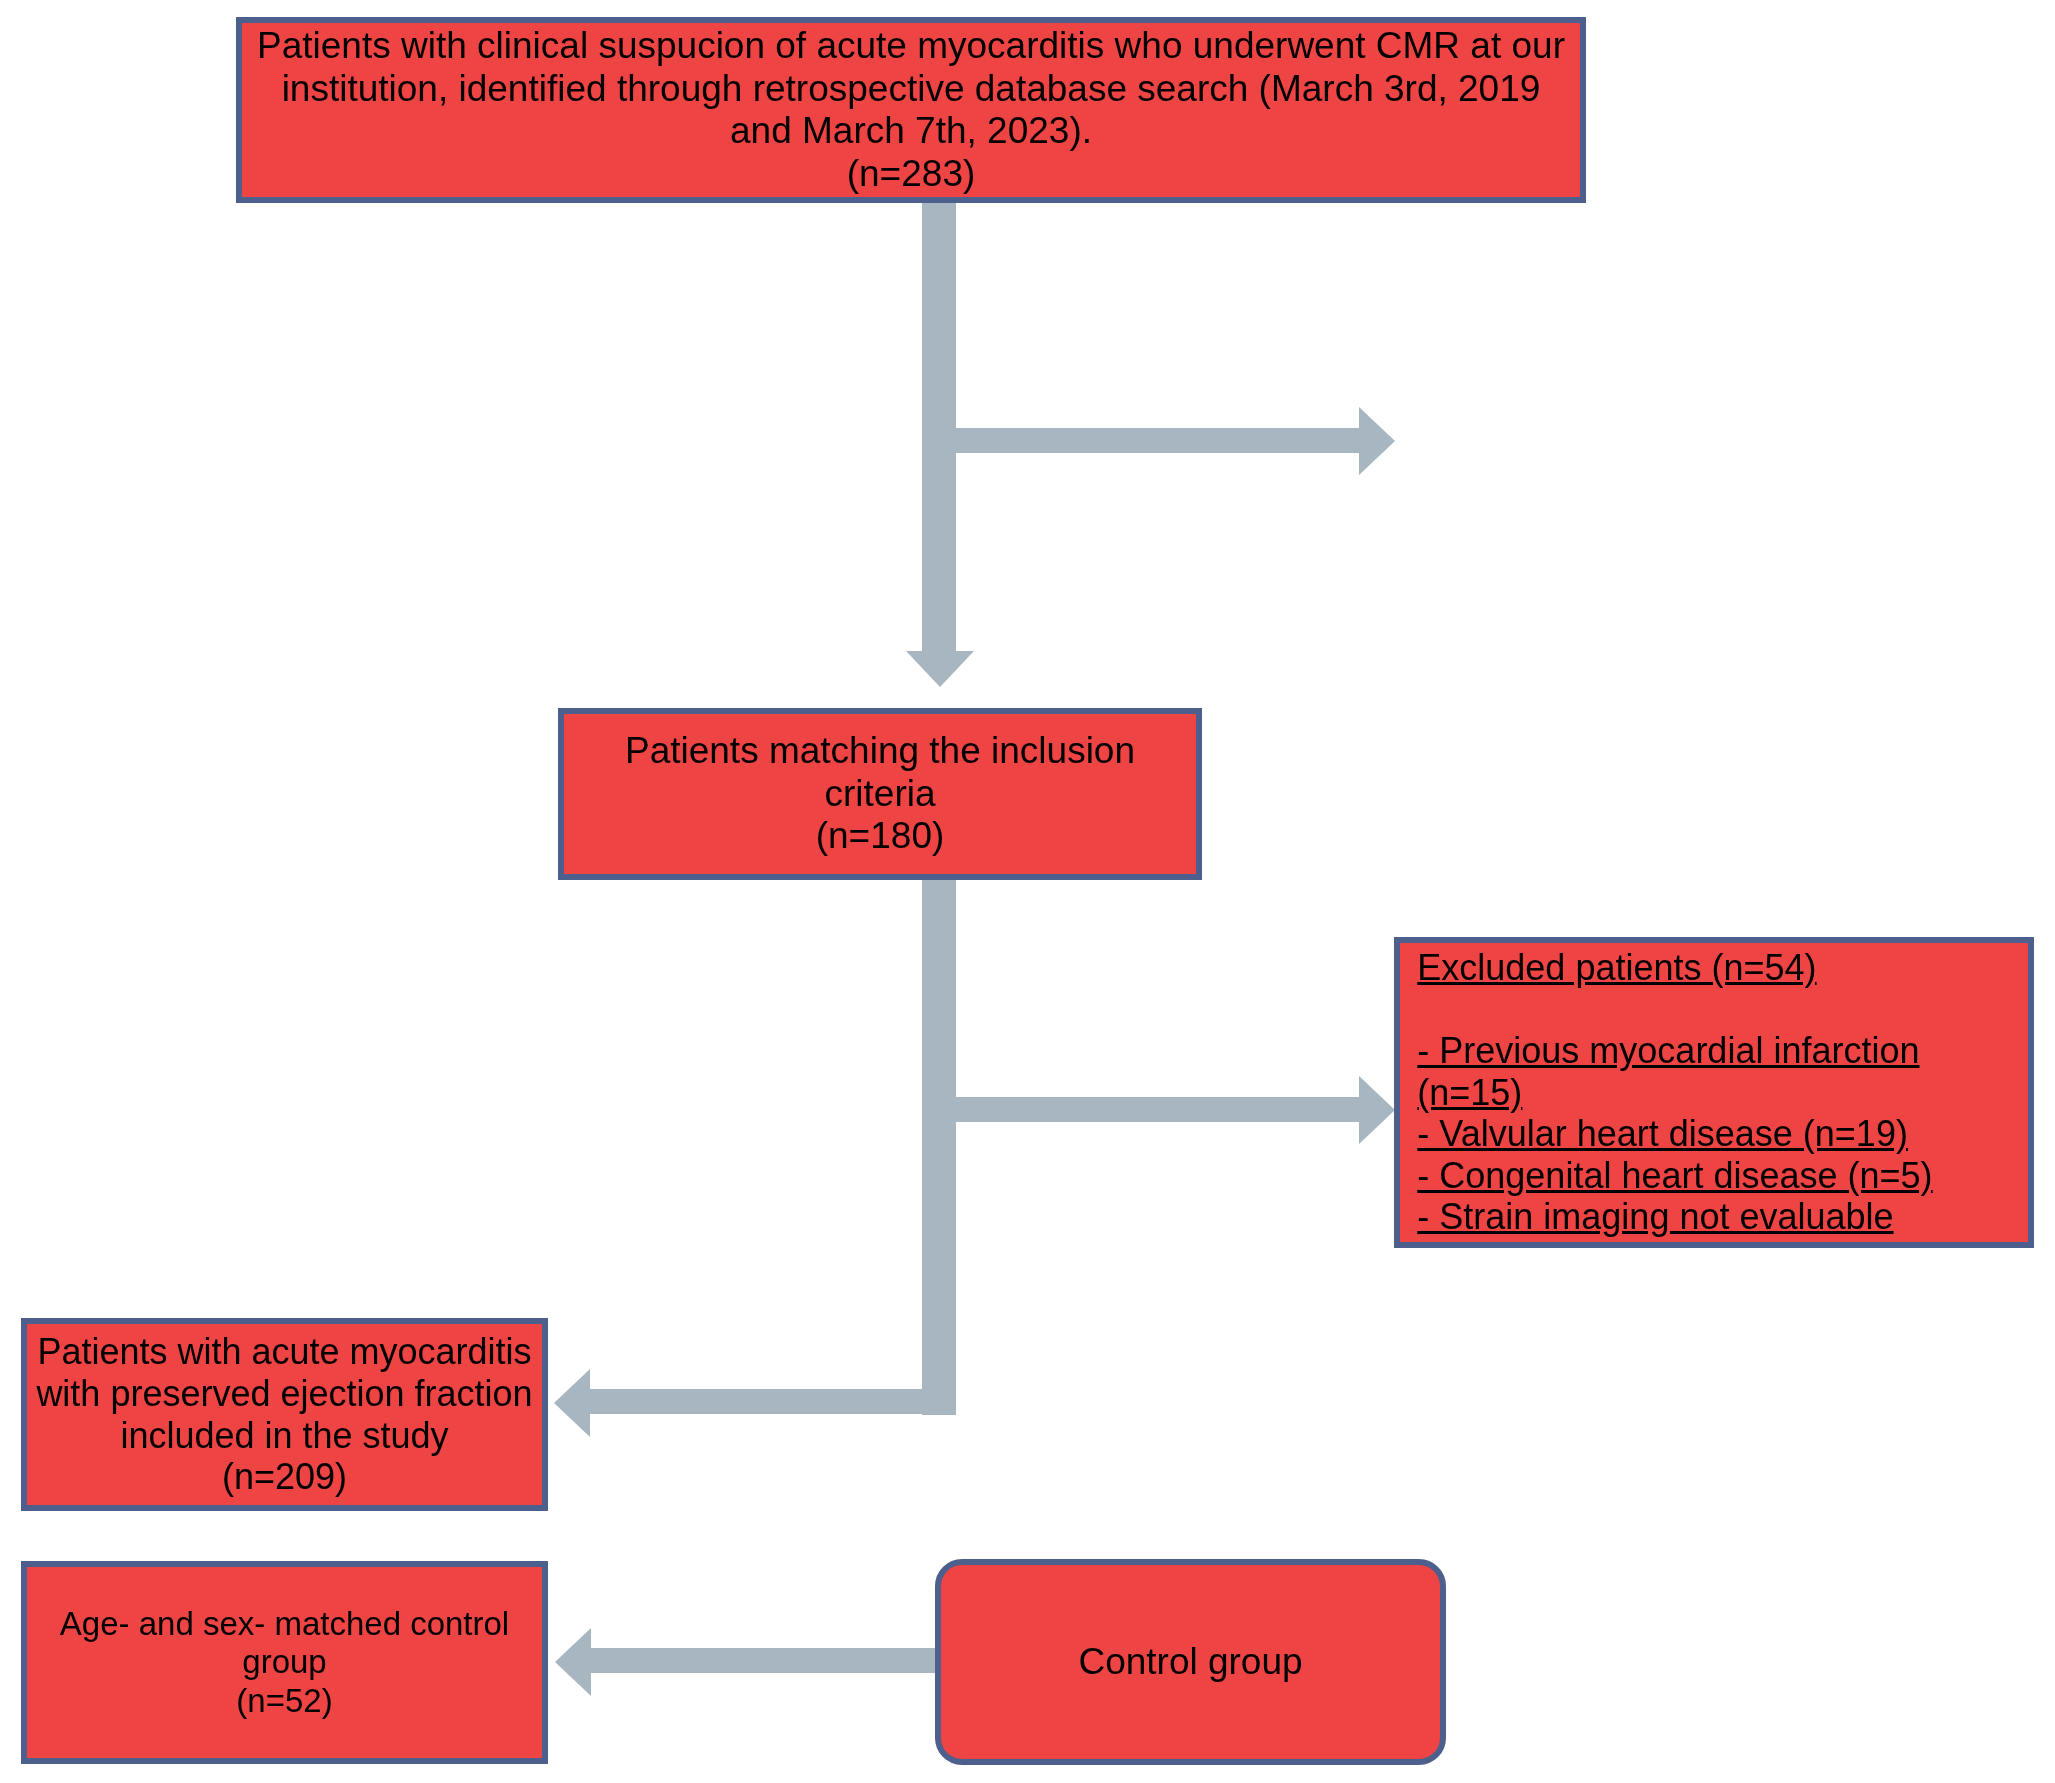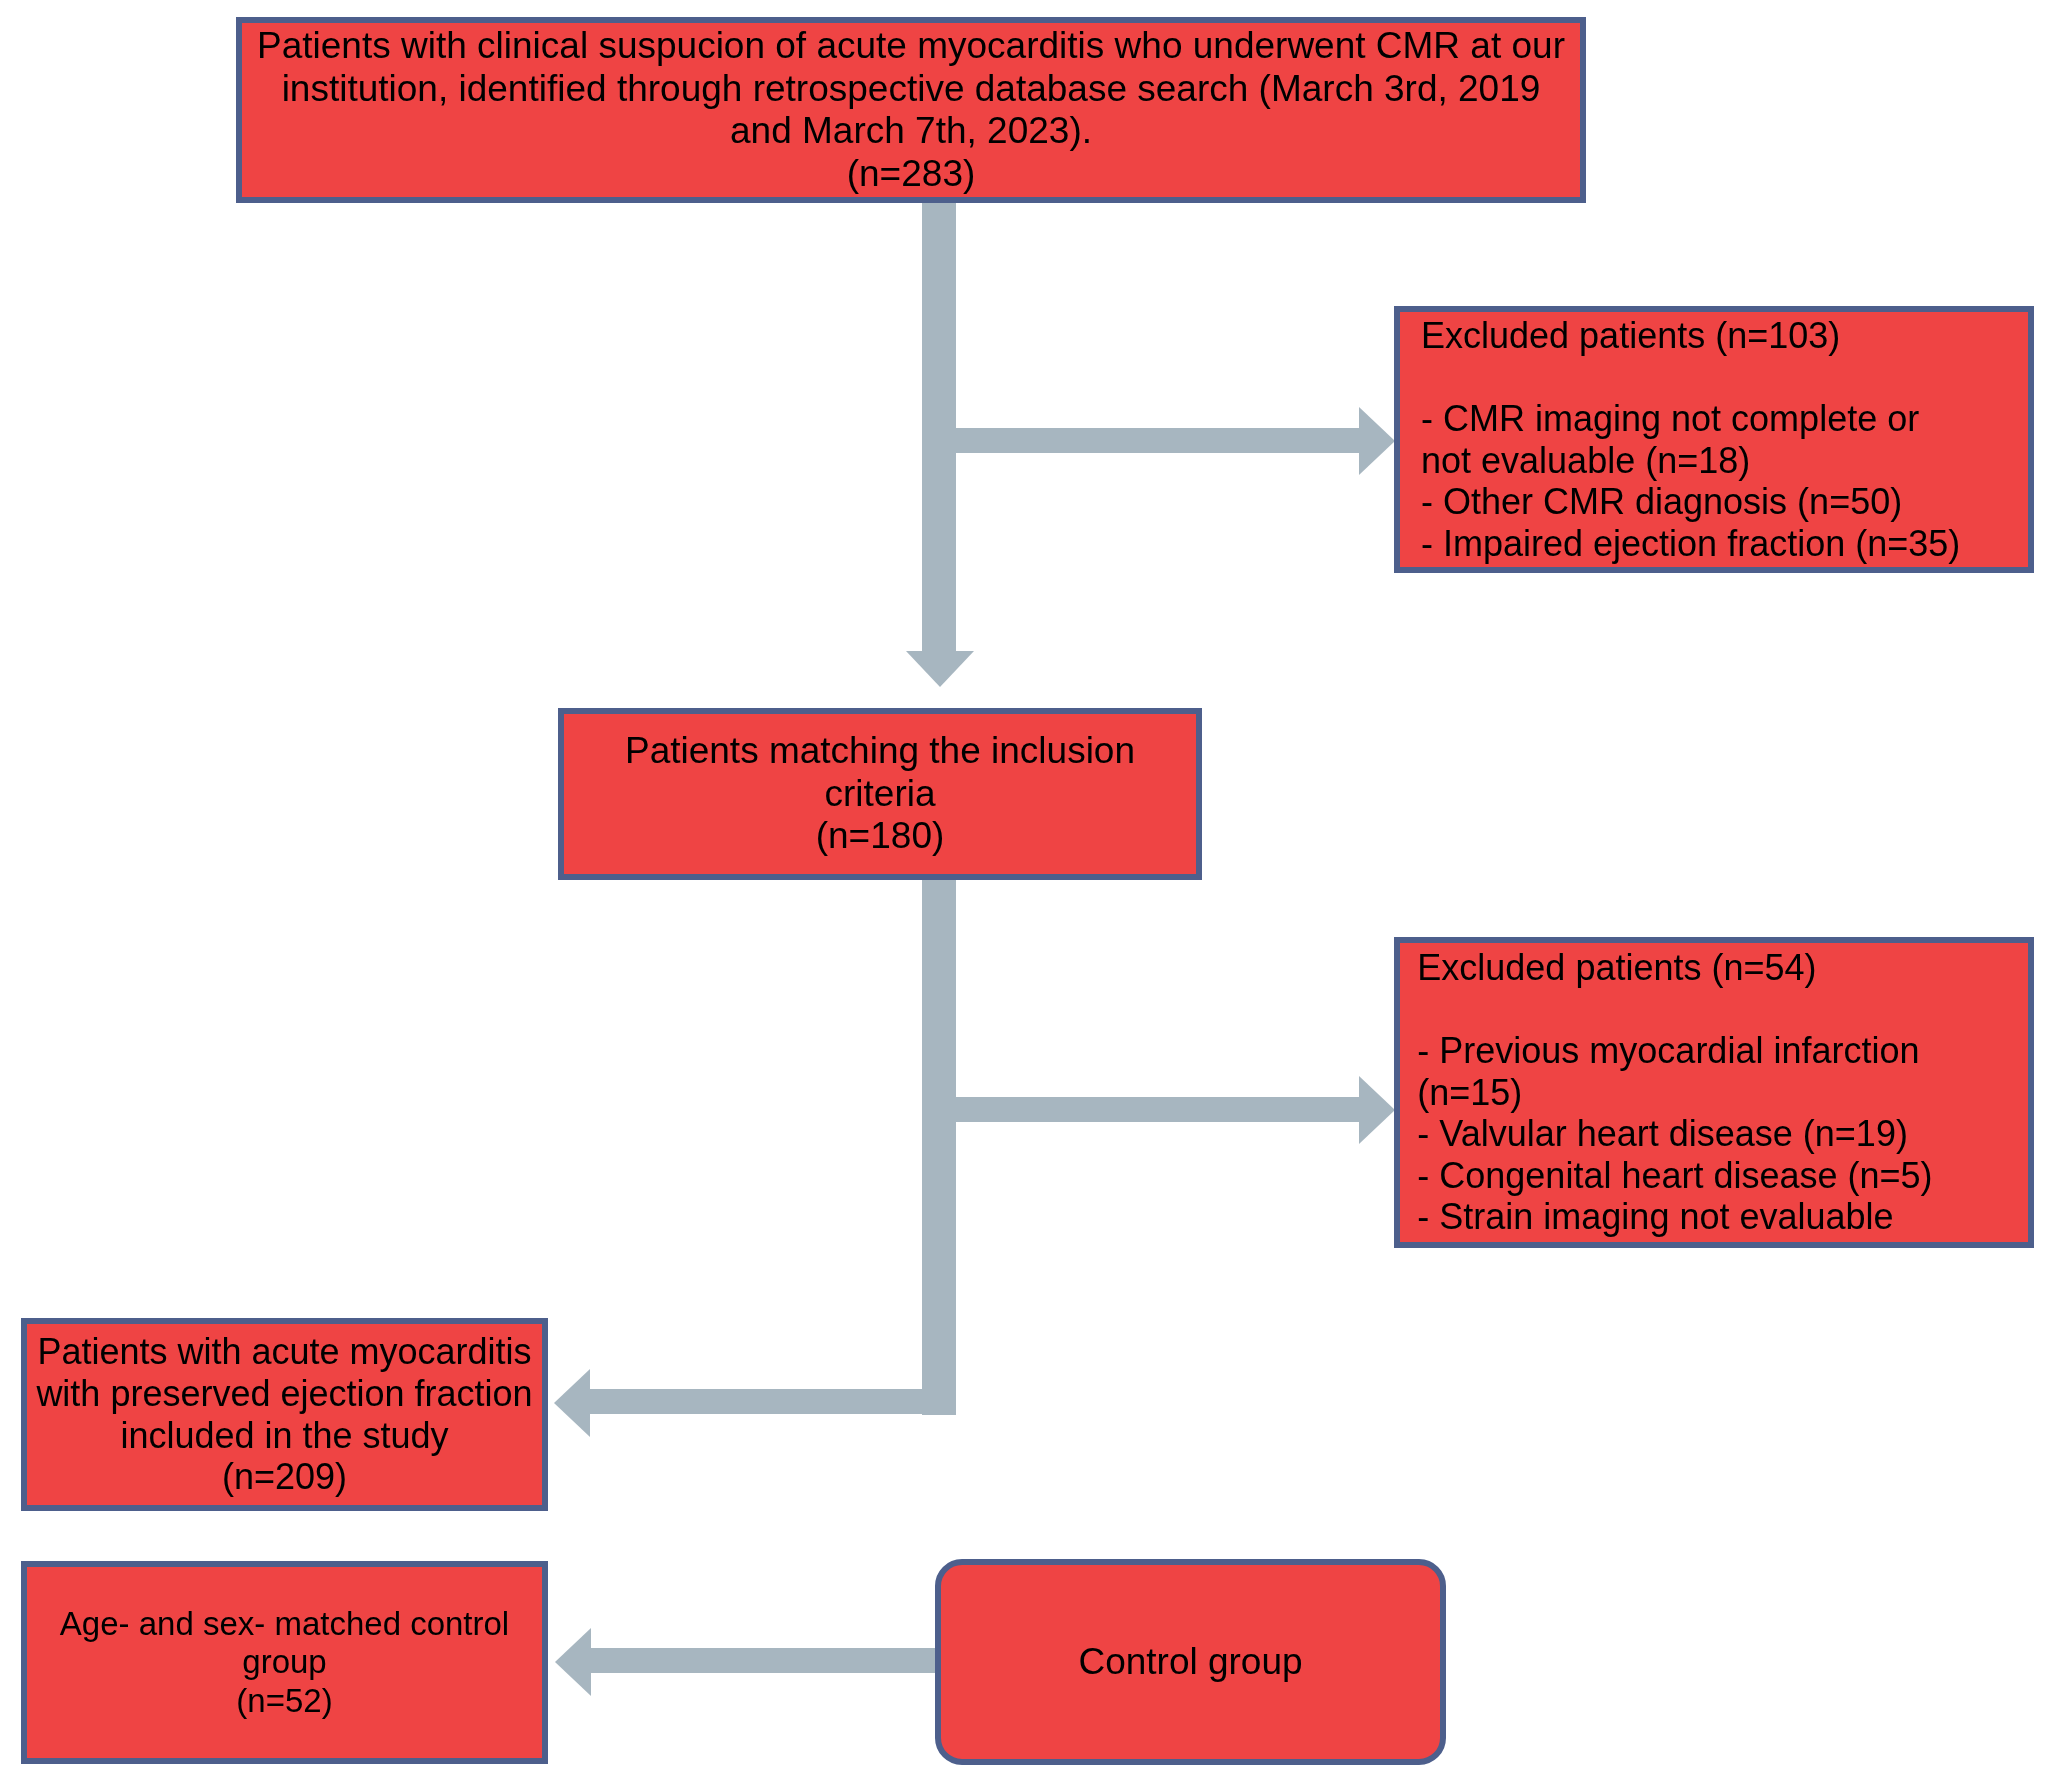--- a/index.html
+++ b/index.html
@@ -46,21 +46,21 @@
   
   #node-source    { left: 236px;  top: 17.3px;   width: 1350px; height: 186px; }
   #node-source .txt { font-size: 37px; }
 
   #node-excl1     { left: 1394px; top: 306px;  width: 640px; height: 267px; }
   #node-excl1 .txt { padding-left: 21px; font-size: 36px; }
 
   #node-inclusion { left: 558px;  top: 708px; width: 644px; height: 172px; }
   #node-inclusion .txt { font-size: 37px; }
 
-  #node-excl2     { left: 1394px; top: 937px; width: 640px; height: 311px; }
+  #node-excl2     { left: 1394px; top: 937px; width: 640px; height: 311px; text-decoration: underline; }
   #node-excl2 .txt { padding-left: 17.3px; font-size: 36px; }
 
   #node-included  { left: 21px;   top: 1318px; width: 527px; height: 193px; }
   #node-included .txt { font-size: 36px; }
 
   #node-matched   { left: 21px;   top: 1561px; width: 527px; height: 203px; }
   #node-matched .txt { font-size: 33px; }
 
   #node-control   { left: 935px; top: 1559px; width: 511px; height: 206px; }
   #node-control .txt { font-size: 37px; }
@@ -117,28 +117,20 @@
 </head>
 <body>
 
 <div id="canvas">
 
   <div class="node" id="node-source">
     <div class="txt center">Patients with clinical suspucion of acute myocarditis who underwent CMR at our institution, identified through retrospective database search (March 3rd, 2019 and March 7th, 2023).
 (n=283)</div>
   </div>
 
-  <div class="node" id="node-excl1">
-    <div class="txt left">Excluded patients (n=103)
-
-- CMR imaging not complete or
-  not evaluable (n=18)
-- Other CMR diagnosis (n=50)
-- Impaired ejection fraction (n=35)</div>
-  </div>
 
   <div class="node" id="node-inclusion">
     <div class="txt center">Patients matching the inclusion criteria
 (n=180)</div>
   </div>
 
   <div class="node" id="node-excl2">
     <div class="txt left">Excluded patients (n=54)
 
 - Previous myocardial infarction

